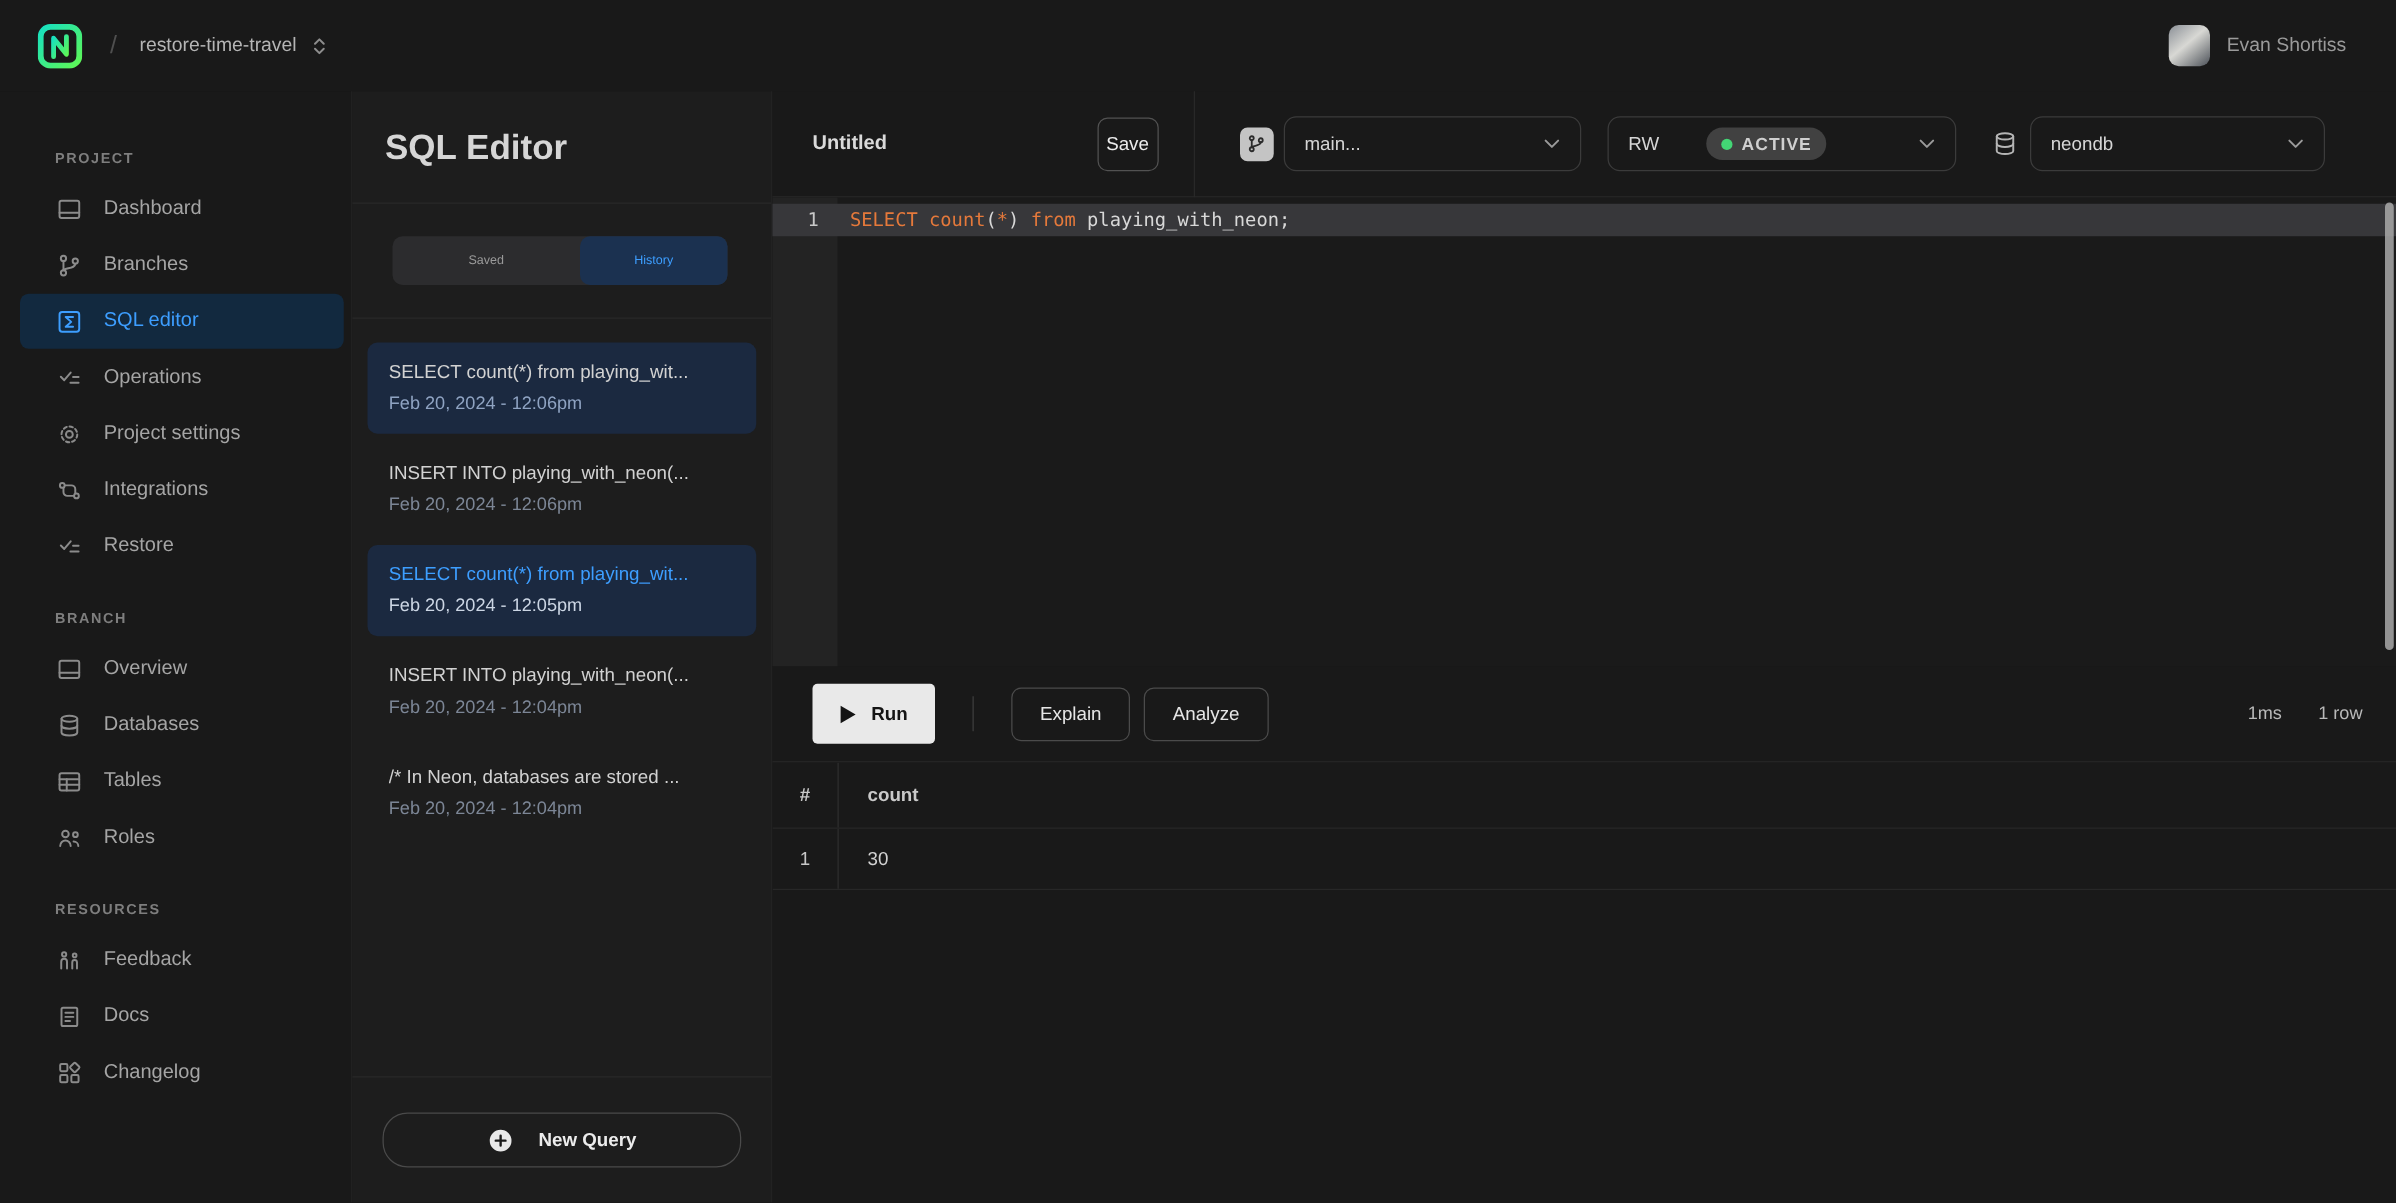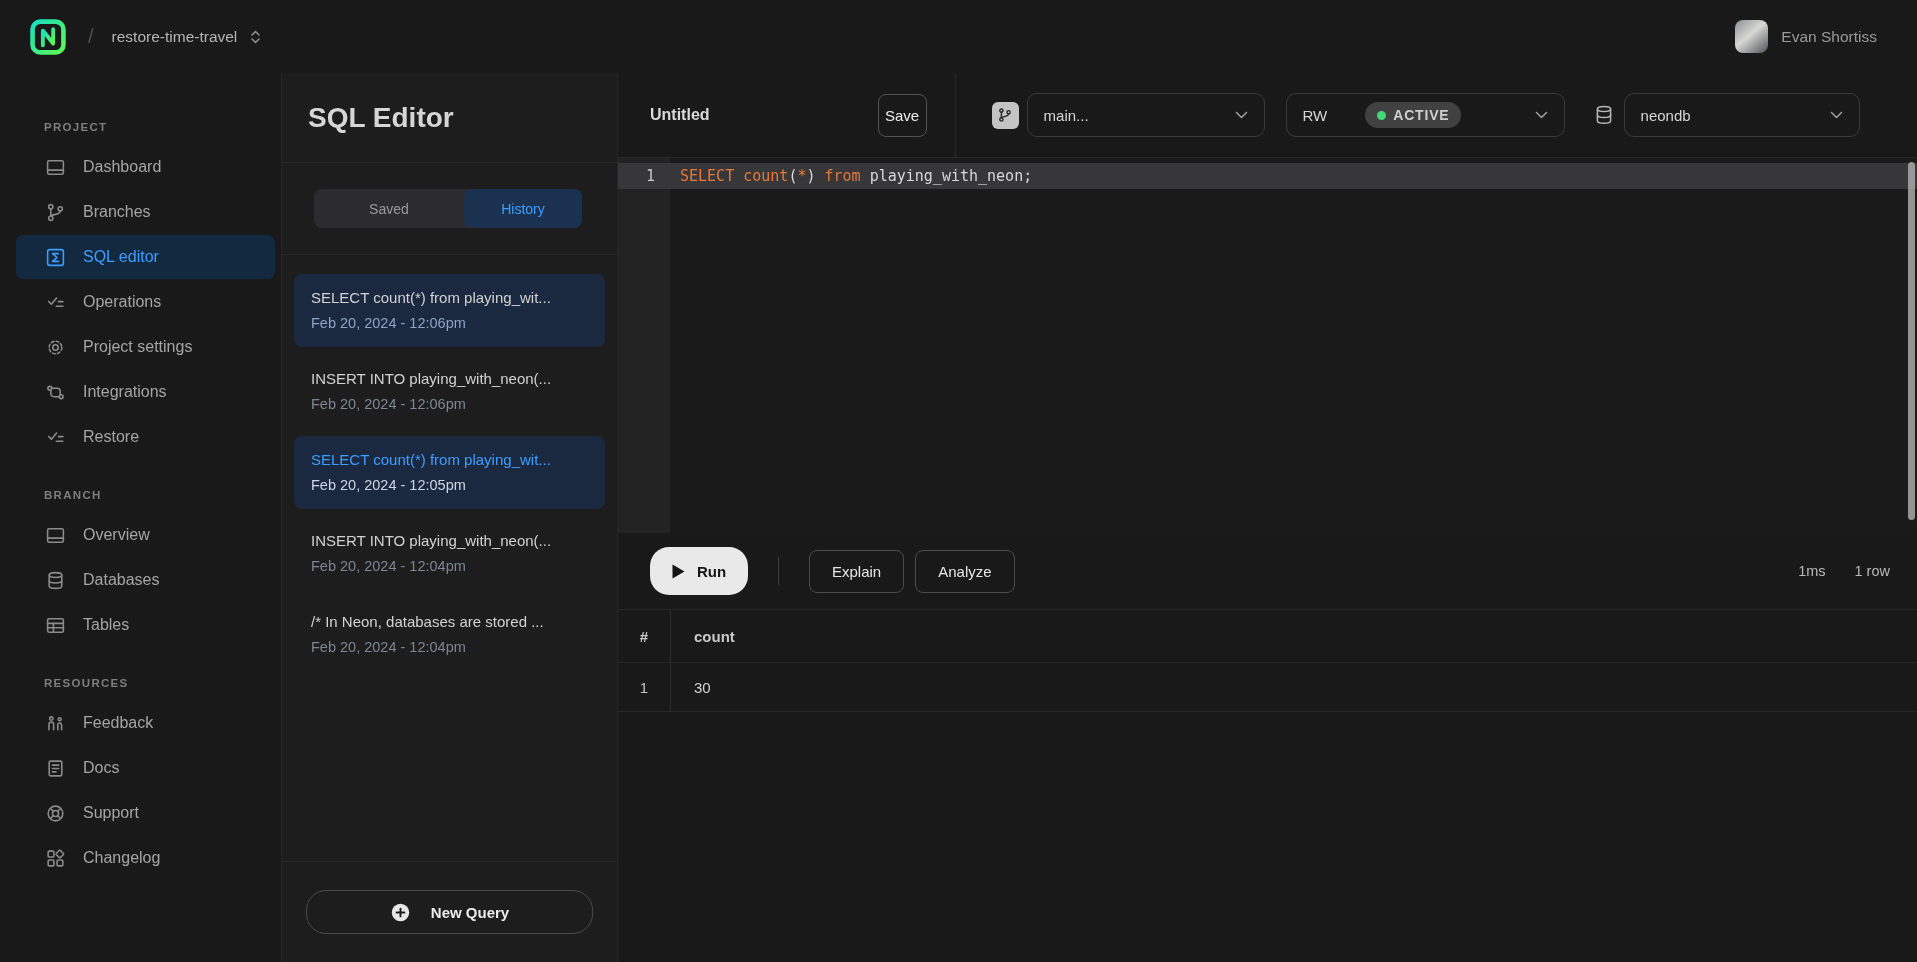--- a/index.html
+++ b/index.html
@@ -35,21 +35,21 @@
   .nav-item .nicon { width:22px; height:22px; color:#8b8b8b; flex:none; display:flex; align-items:center; justify-content:center; }
   .nav-item.active { background:#12293f; color:#3d9eff; }
   .nav-item.active .nicon { color:#3d9eff; }
 
   
   .panel { width:336px; background:#1d1d1d; border-right:1px solid #252525; display:flex; flex-direction:column; flex:none; }
   .panel-header { height:90px; flex:none; border-bottom:1px solid #282828; display:flex; align-items:center; padding-left:26px; }
   .panel-title { font-size:28px; font-weight:700; color:#d6d6d6; }
   .tabs-wrap { padding:26px 35px 26px 32px; border-bottom:1px solid #282828; flex:none; }
   .seg { display:flex; background:#2c2c2e; border-radius:8px; height:39px; }
-  .seg-tab { display:flex; align-items:center; justify-content:center; font-size:14px; color:#9a9a9a; border-radius:8px; cursor:pointer; }
+  .seg-tab { display:flex; align-items:center; justify-content:center; font-size:10px; color:#9a9a9a; border-radius:8px; cursor:pointer; }
   .seg-tab.saved { flex:1.27; }
   .seg-tab.history { flex:1; }
   .seg-tab.active { background:#1b3150; color:#3d9eff; }
   .h-list { flex:1; overflow:hidden; padding:19px 12px 0 12px; }
   .h-item { border-radius:8px; padding:13px 17px; margin-bottom:8px; cursor:pointer; }
   .h-item .q { font-size:15px; line-height:21px; color:#d2d2d2; white-space:nowrap; overflow:hidden; }
   .h-item .d { font-size:14.5px; line-height:21px; margin-top:5px; color:#7c8696; }
   .h-item.hl { background:#1b2940; }
   .h-item.hl .d { color:#8fa3c2; }
   .h-item.blue .q { color:#3d9eff; }
@@ -87,21 +87,21 @@
   .ln { width:52px; flex:none; text-align:right; padding-right:15px; color:#c8c8c8;
     font-family:"DejaVu Sans Mono", monospace; font-size:15px; }
   .code-text { padding-left:10px; font-family:"DejaVu Sans Mono", monospace; font-size:15px; white-space:pre;text-align:center; }
   .tok.kw { color:#e5793b; }
   .tok.plain { color:#d8d8d8; }
   .code-scrollbar { position:absolute; right:2px; top:4px; width:7px; height:358px; background:#a9a9a9;
     border-radius:4px; opacity:.85; cursor:pointer; }
 
   .run-row { height:77px; flex:none; background:#191919; border-bottom:1px solid #282828;
     display:flex; align-items:center; padding:0 27px 0 32px; }
-  .run-btn { width:98px; height:48px; background:#e9e9e9; border:none; border-radius:19px;
+  .run-btn { width:98px; height:48px; background:#e9e9e9; border:none; border-radius:4px;
     display:flex; align-items:center; justify-content:center; gap:12px;
     font-size:15px; font-weight:700; color:#141414; cursor:pointer; font-family:inherit; }
   .run-div { width:1px; height:28px; background:#3e3e3e; margin:0 30px; }
   .ghost-btn { height:43px; border:1px solid #4b4b4b; border-radius:8px; background:transparent; color:#e6e6e6;
     font-size:15px; padding:0 22px; cursor:pointer; font-family:inherit; }
   .ghost-btn + .ghost-btn { margin-left:11px; }
   .run-meta { margin-left:auto; display:flex; gap:29px; font-size:14.5px; color:#b9b9b9; }
 
   .results { flex:1; background:#191919; overflow:hidden; }
   .res-row { display:flex; border-bottom:1px solid #272727; }
@@ -245,20 +245,31 @@
           <span class="nicon">
             <svg width="21" height="21" viewBox="0 0 20 20" fill="none" stroke="currentColor" stroke-width="1.5" stroke-linecap="round" stroke-linejoin="round">
               <rect x="2.5" y="3.5" width="15" height="13" rx="1.5"></rect>
               <line x1="2.5" y1="8" x2="17.5" y2="8"></line>
               <line x1="8" y1="8" x2="8" y2="16.5"></line>
               <line x1="2.5" y1="12.2" x2="17.5" y2="12.2"></line>
             </svg>
           </span>
           <span>Tables</span>
         </div>
+        <div class="nav-item">
+          <span class="nicon">
+            <svg width="21" height="21" viewBox="0 0 20 20" fill="none" stroke="currentColor" stroke-width="1.5" stroke-linecap="round" stroke-linejoin="round">
+              <circle cx="7" cy="6.8" r="2.5"></circle>
+              <path d="M3 16 c0-2.6 2-4.2 4-4.2 s4 1.6 4 4.2"></path>
+              <circle cx="14.6" cy="7.4" r="1.8"></circle>
+              <path d="M13.2 12.6 c2.1 0 3.6 1.6 3.6 3.4"></path>
+            </svg>
+          </span>
+          <span>Roles</span>
+        </div>
       </div>
       <div class="nav-section">
         <div class="nav-section-label">RESOURCES</div>
         <div class="nav-item">
           <span class="nicon">
             <svg width="21" height="21" viewBox="0 0 20 20" fill="none" stroke="currentColor" stroke-width="1.5" stroke-linecap="round" stroke-linejoin="round">
               <circle cx="6" cy="5.3" r="1.6"></circle>
               <path d="M3.8 16 v-5.2 a2.2 2.2 0 0 1 4.4 0 V16"></path>
               <circle cx="14" cy="6" r="1.4"></circle>
               <path d="M12.2 16 v-4.6 a1.8 1.8 0 0 1 3.6 0 V16"></path>
@@ -269,33 +280,20 @@
         <div class="nav-item">
           <span class="nicon">
             <svg width="21" height="21" viewBox="0 0 20 20" fill="none" stroke="currentColor" stroke-width="1.5" stroke-linecap="round" stroke-linejoin="round">
               <rect x="4" y="3" width="12" height="14" rx="1.2"></rect>
               <line x1="7" y1="6.8" x2="13" y2="6.8"></line>
               <line x1="7" y1="10" x2="13" y2="10"></line>
               <line x1="7" y1="13.2" x2="10.5" y2="13.2"></line>
             </svg>
           </span>
           <span>Docs</span>
-        </div>
-        <div class="nav-item">
-          <span class="nicon">
-            <svg width="21" height="21" viewBox="0 0 20 20" fill="none" stroke="currentColor" stroke-width="1.5" stroke-linecap="round" stroke-linejoin="round">
-              <circle cx="10" cy="10" r="7"></circle>
-              <circle cx="10" cy="10" r="2.9"></circle>
-              <line x1="7.9" y1="7.9" x2="5.2" y2="5.2"></line>
-              <line x1="12.1" y1="7.9" x2="14.8" y2="5.2"></line>
-              <line x1="12.1" y1="12.1" x2="14.8" y2="14.8"></line>
-              <line x1="7.9" y1="12.1" x2="5.2" y2="14.8"></line>
-            </svg>
-          </span>
-          <span>Support</span>
         </div>
         <div class="nav-item">
           <span class="nicon">
             <svg width="21" height="21" viewBox="0 0 20 20" fill="none" stroke="currentColor" stroke-width="1.5" stroke-linecap="round" stroke-linejoin="round">
               <rect x="3" y="3" width="5.5" height="5.5" rx="1"></rect>
               <rect x="3" y="11.5" width="5.5" height="5.5" rx="1"></rect>
               <rect x="11.5" y="11.5" width="5.5" height="5.5" rx="1"></rect>
               <rect x="11.3" y="2.9" width="5.6" height="5.6" rx="1" transform="rotate(45 14.1 5.7)"></rect>
             </svg>
           </span>

